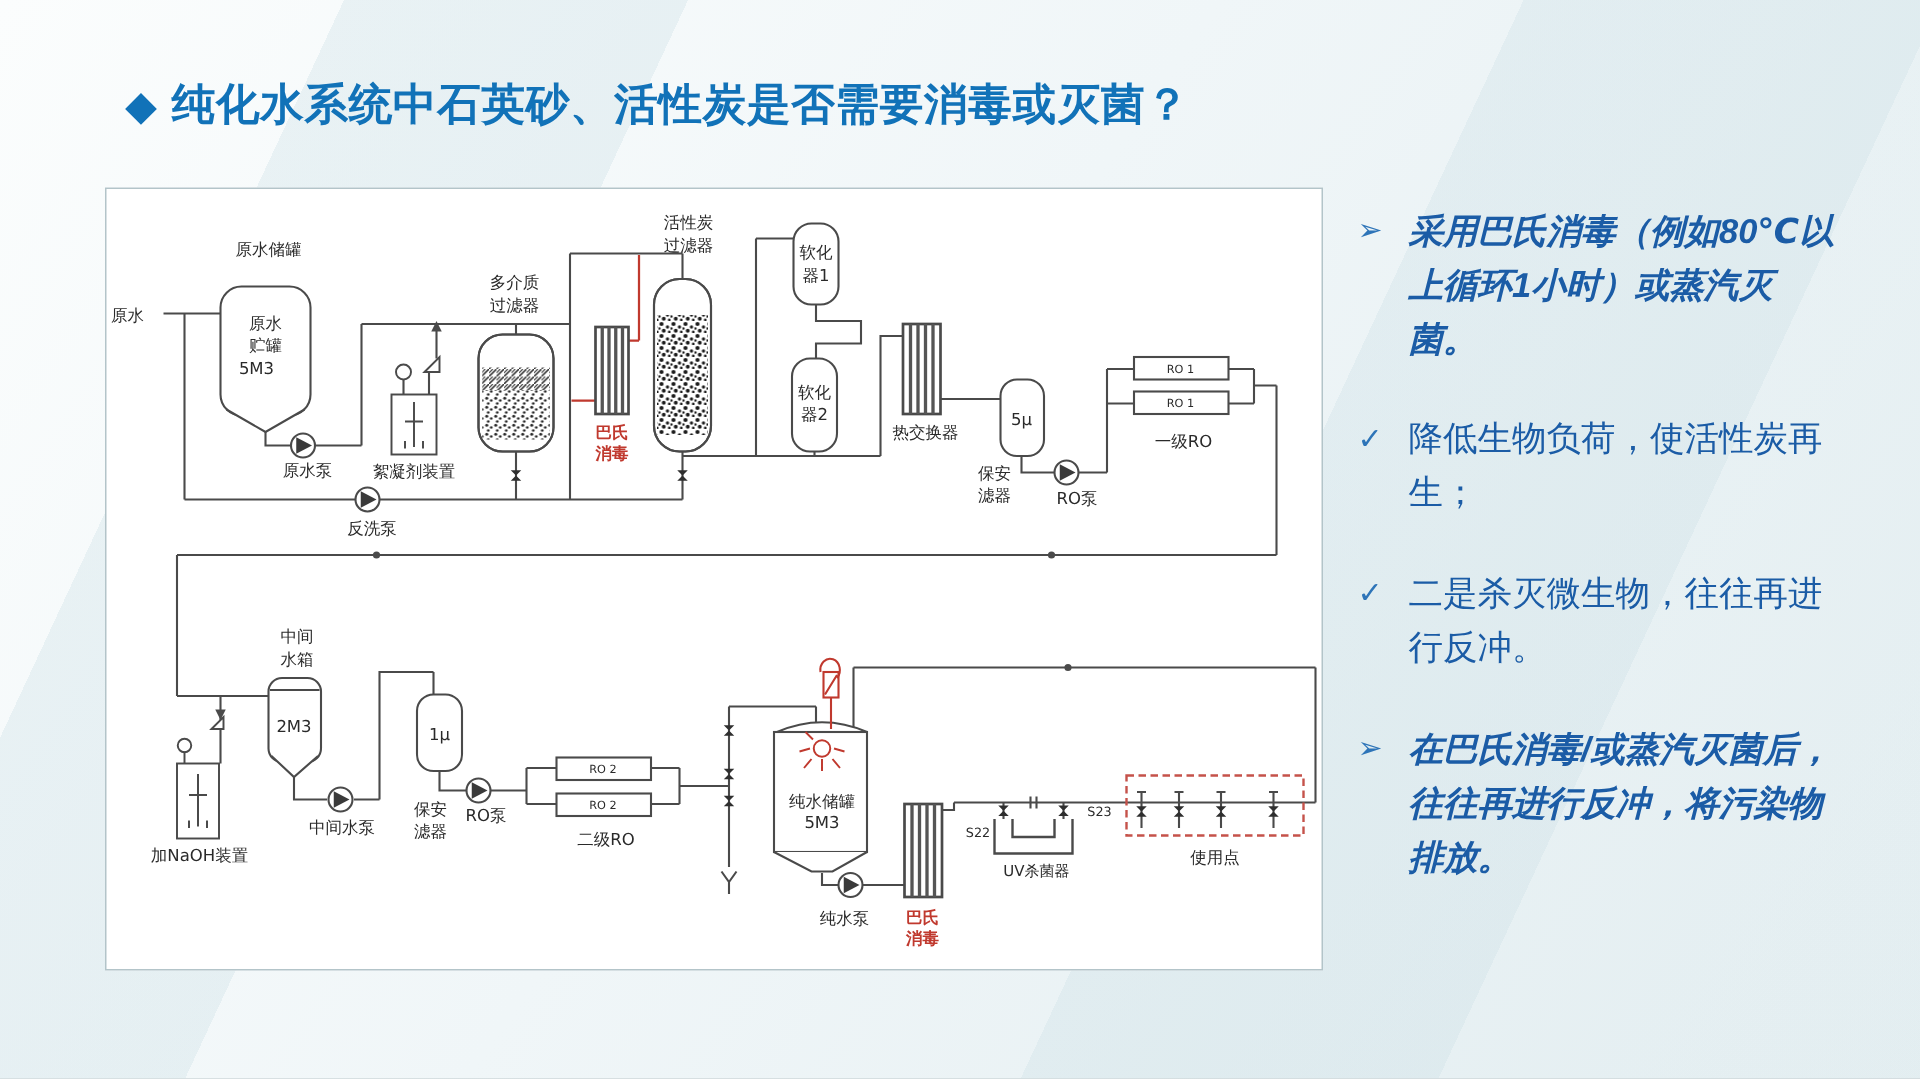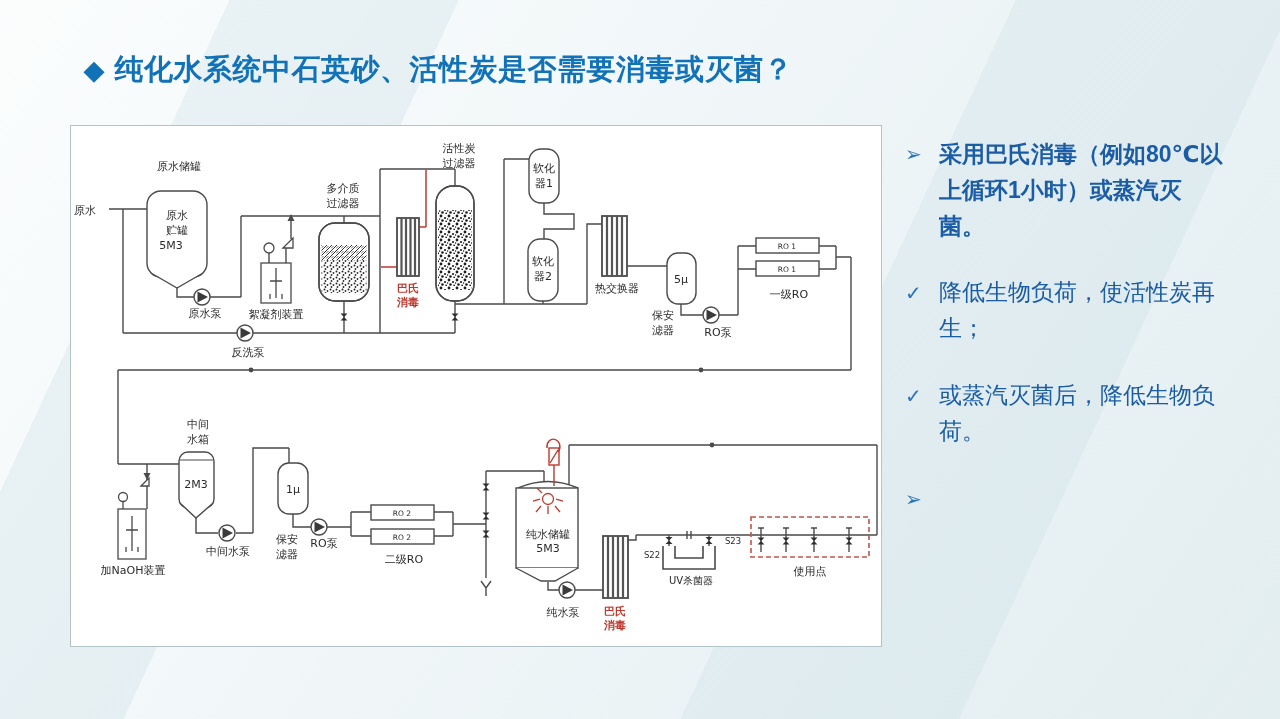--- a/index.html
+++ b/index.html
@@ -14,21 +14,21 @@
     font-size:29px;font-weight:bold;color:#1172b8;letter-spacing:.5px;white-space:nowrap;}
   .title .diamond{margin-right:10px;font-size:26px;}
   .panel{position:absolute;left:70px;top:125px;width:810px;height:520px;
     background:#ffffff;border:1px solid #b3c4c9;box-sizing:content-box;}
   .panel svg{display:block;}
   .bullets{position:absolute;left:905px;top:136px;width:322px;}
   .bullet{display:flex;align-items:flex-start;margin-bottom:31px;
     color:#1b5ca6;font-size:23px;line-height:36px;}
   .bullet .marker{flex:0 0 34px;font-size:20px;line-height:36px;color:#2d74b8;}
   .bullet .btext{flex:1;font-family:"Liberation Serif","DejaVu Serif",serif;}
-  .bullet.strong .btext{font-family:"Liberation Sans","DejaVu Sans",sans-serif;font-weight:bold;}
+  .bullet.strong .btext{font-family:"Liberation Sans","DejaVu Sans",sans-serif;font-weight:bold;font-style:italic;}
   
   text{font-family:"DejaVu Sans","Liberation Sans",sans-serif;fill:#2a2a2a;}
   .lbl{font-size:11px;}
   .lblsm{font-size:8.5px;}
   .lblbar{font-size:7.5px;}
   .redlbl{font-size:11px;fill:#c0392e;font-weight:bold;}
 </style>
 </head>
 <body>
 
@@ -310,19 +310,20 @@
     <div class="bullet strong">
       <span class="marker">➢</span>
       <span class="btext">采用巴氏消毒（例如80℃以上循环1小时）或蒸汽灭菌。</span>
     </div>
     <div class="bullet">
       <span class="marker">✓</span>
       <span class="btext">降低生物负荷，使活性炭再生；</span>
     </div>
     <div class="bullet">
       <span class="marker">✓</span>
-      <span class="btext">或蒸汽灭菌后，降低生物负荷。</span>
+      <span class="btext">二是杀灭微生物，往往再进行反冲。</span>
     </div>
     <div class="bullet strong">
       <span class="marker">➢</span>
+      <span class="btext">在巴氏消毒/或蒸汽灭菌后，往往再进行反冲，将污染物排放。</span>
     </div>
   </div>
 </div>
 
 </body></html>

